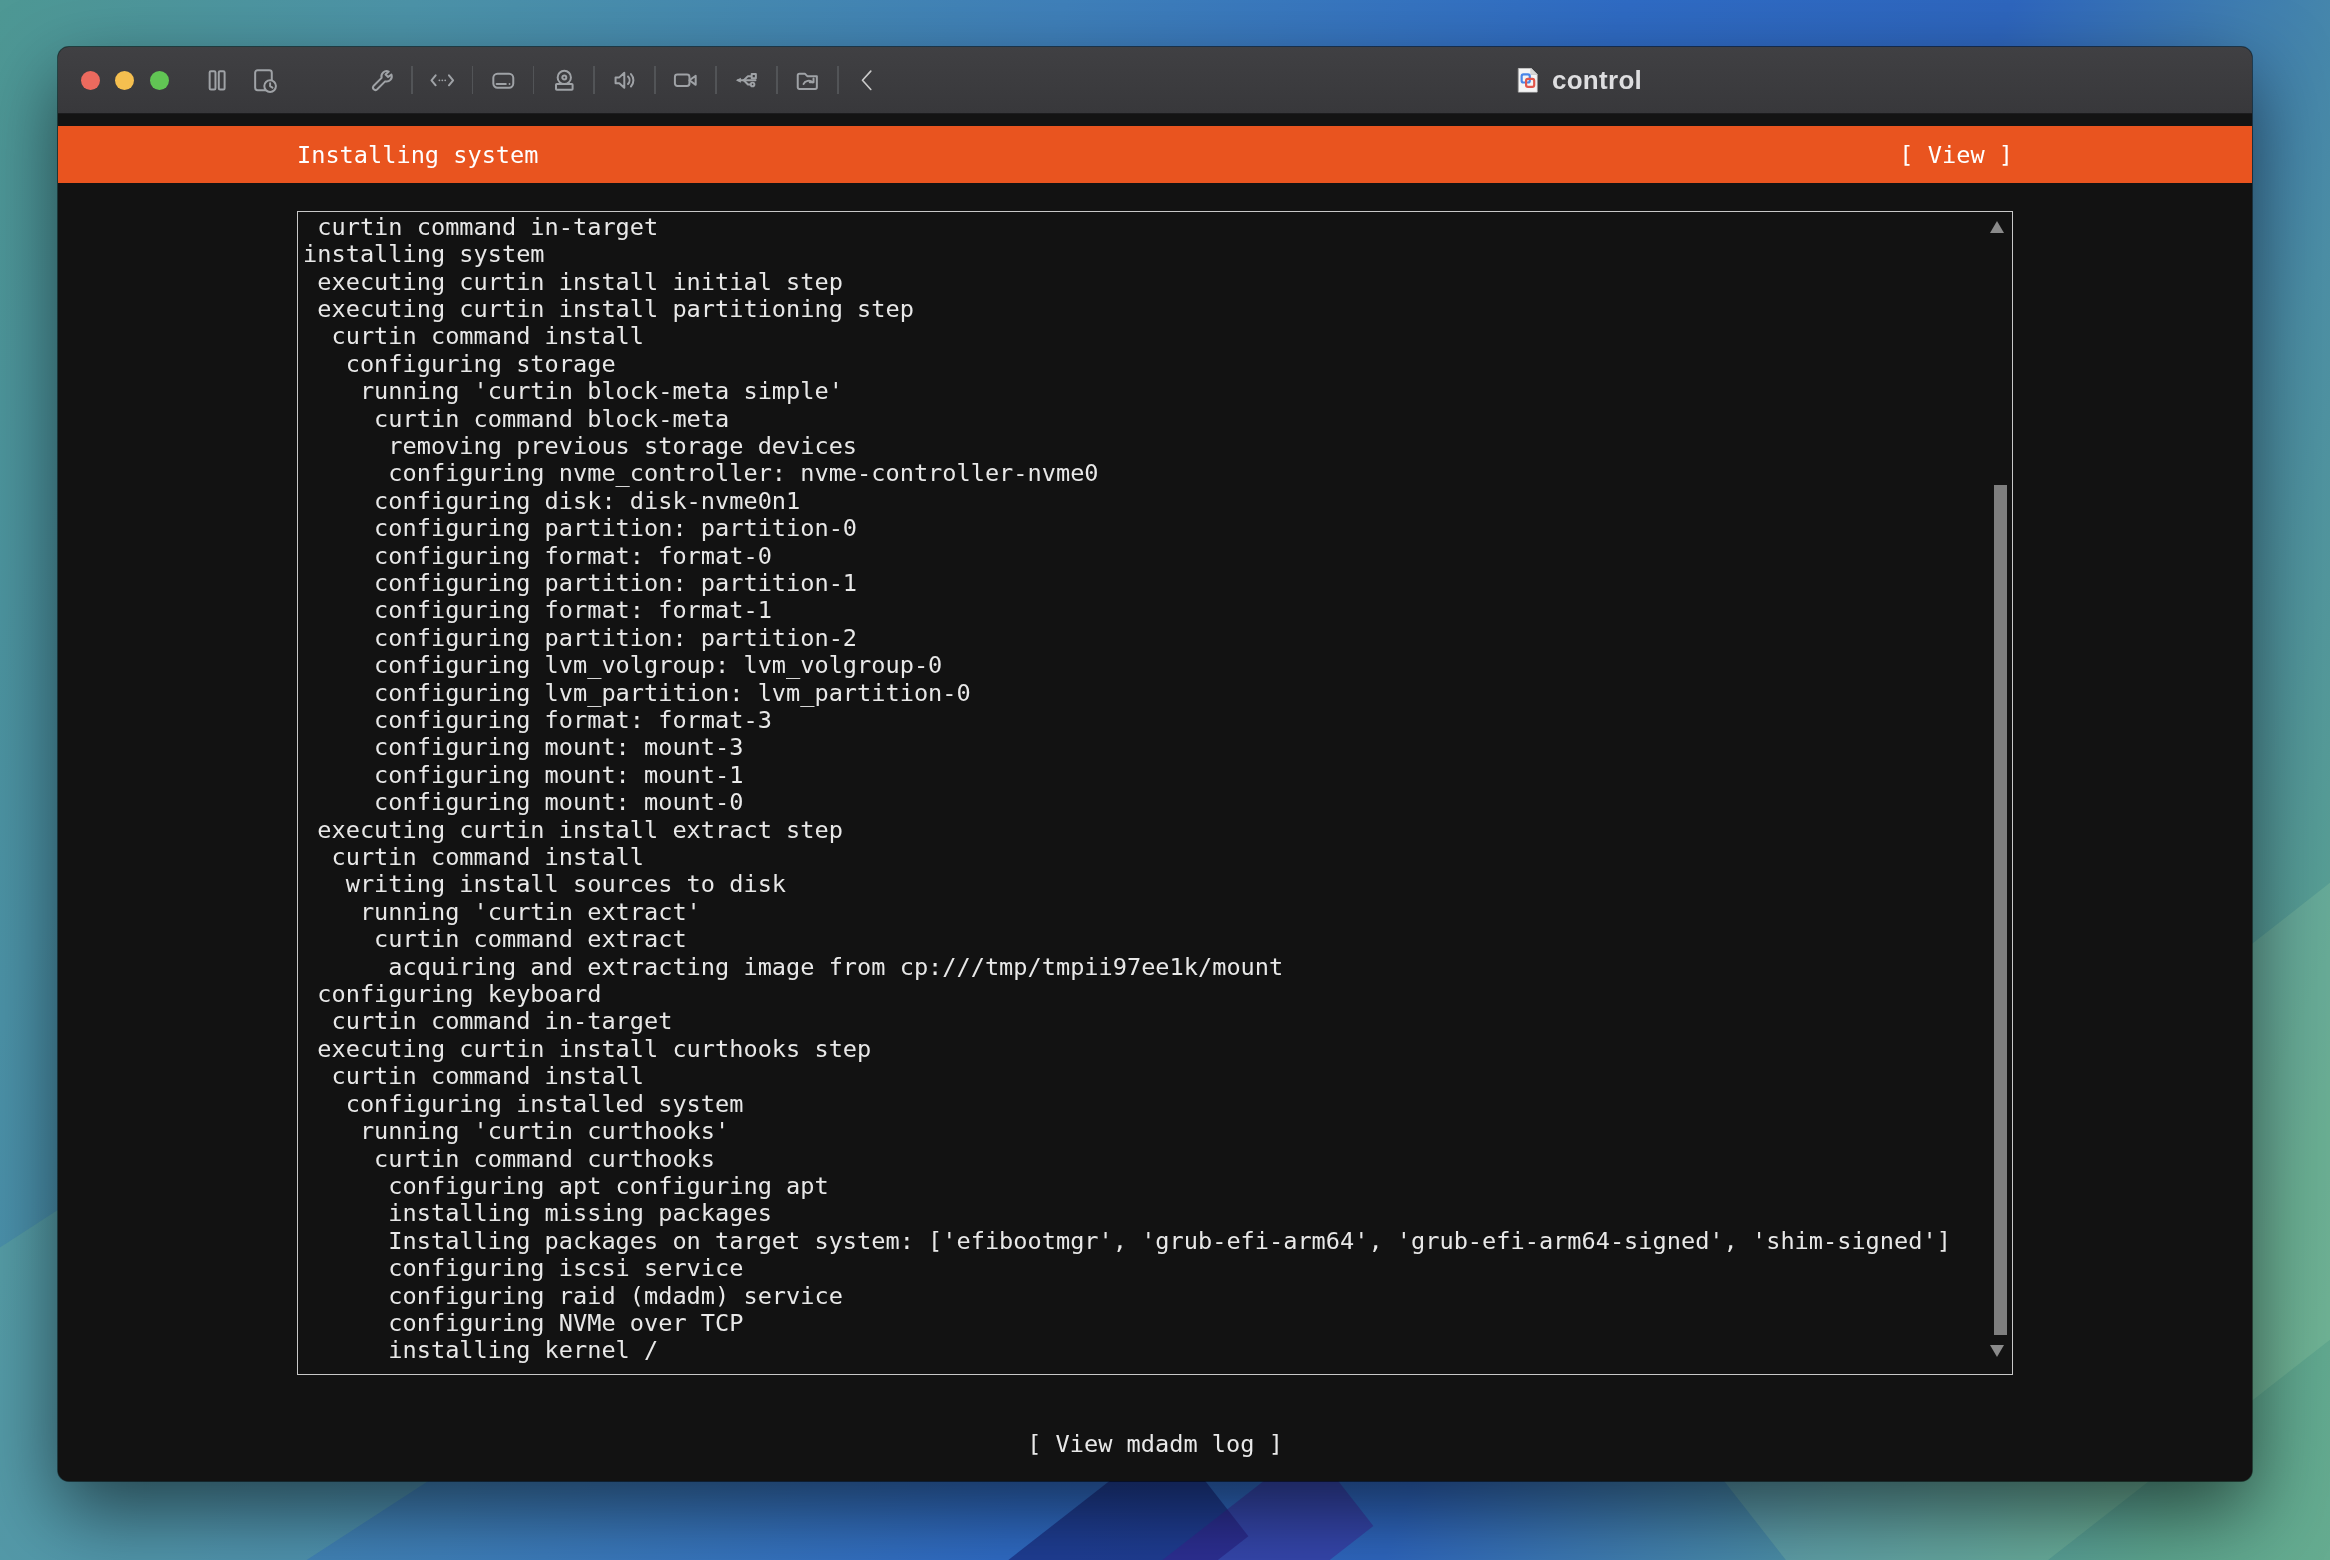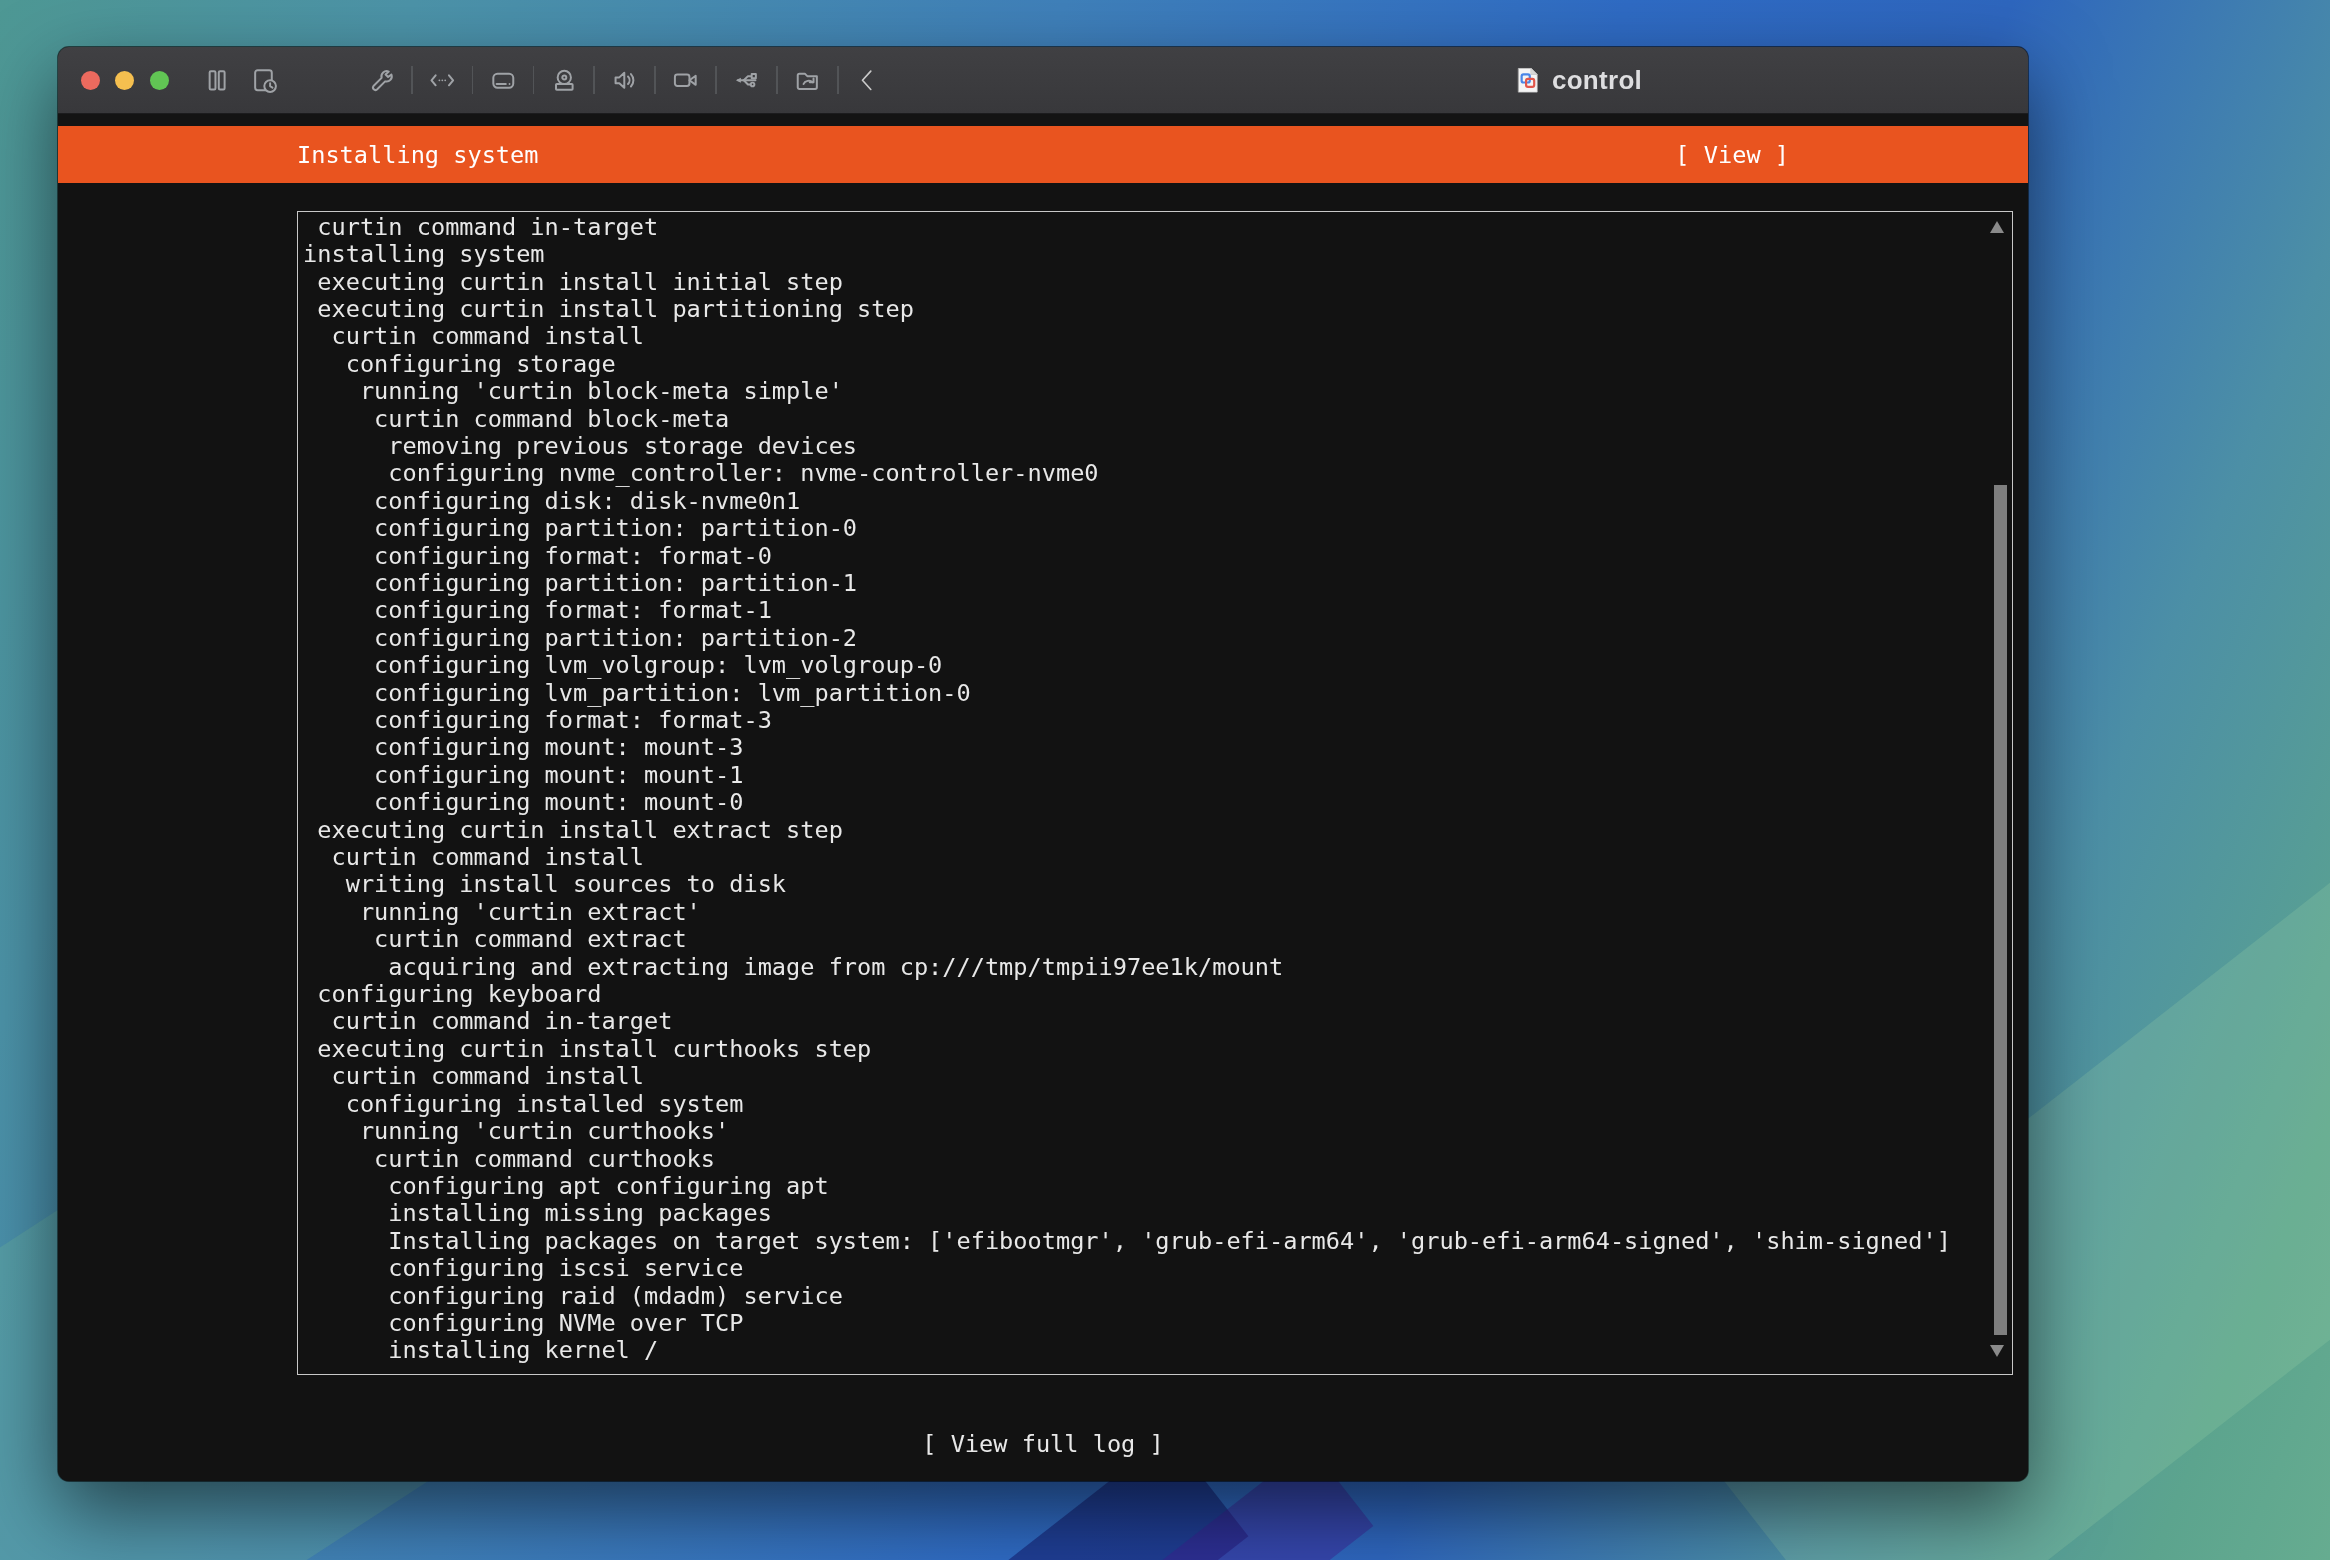--- a/index.html
+++ b/index.html
@@ -13,21 +13,21 @@
   .band{position:absolute;}
   .band2{left:1629px;top:943px;width:1372px;height:360px;transform:rotate(-38deg);
     background:rgba(160,214,170,0.22);}
   .band3{left:840px;top:1337px;width:129px;height:772px;transform:rotate(52deg);
     background:rgba(18,26,110,0.55);}
   .band4{left:986px;top:1337px;width:103px;height:772px;transform:rotate(52deg);
     background:rgba(62,32,148,0.45);}
   .band5{left:-223px;top:1183px;width:772px;height:429px;transform:rotate(-33deg);
     background:rgba(120,190,150,0.25);}
   
-  .window{position:absolute;left:58px;top:47px;width:1970px;height:1434px;
+  .window{position:absolute;left:58px;top:47px;width:2194px;height:1434px;
     border-radius:11px;overflow:hidden;background:#121212;
     box-shadow:0 0 0 0.9px rgba(0,0,0,0.55),0 30px 77px rgba(0,0,0,0.55);}
   .titlebar{position:relative;height:67px;background:linear-gradient(#404043,#38383b);
     border-bottom:0.9px solid #1c1c1e;display:flex;align-items:center;padding-left:23px;box-sizing:border-box;}
   .traffic{display:flex;gap:15.4px;}
   .light{width:19px;height:19px;border-radius:50%;}
   .group-left{margin-left:34px;display:flex;gap:22px;align-items:center;}
   .group-right{margin-left:90px;display:flex;gap:16.3px;align-items:center;}
   .tbicon{width:26.6px;height:26.6px;display:block;}
   .sep{width:1.7px;height:27.4px;background:#525457;}
@@ -199,17 +199,17 @@
       installing missing packages
       Installing packages on target system: ['efibootmgr', 'grub-efi-arm64', 'grub-efi-arm64-signed', 'shim-signed']
       configuring iscsi service
       configuring raid (mdadm) service
       configuring NVMe over TCP
       installing kernel /</pre>
       <div class="scroll-up"></div>
       <div class="scroll-thumb"></div>
       <div class="scroll-down"></div>
     </div>
-    <div class="viewlog">[ View full log ]</div>
+    <div class="viewlog">[ View mdadm log ]</div>
   </div>
 
 </div>
 
 
 </body></html>

